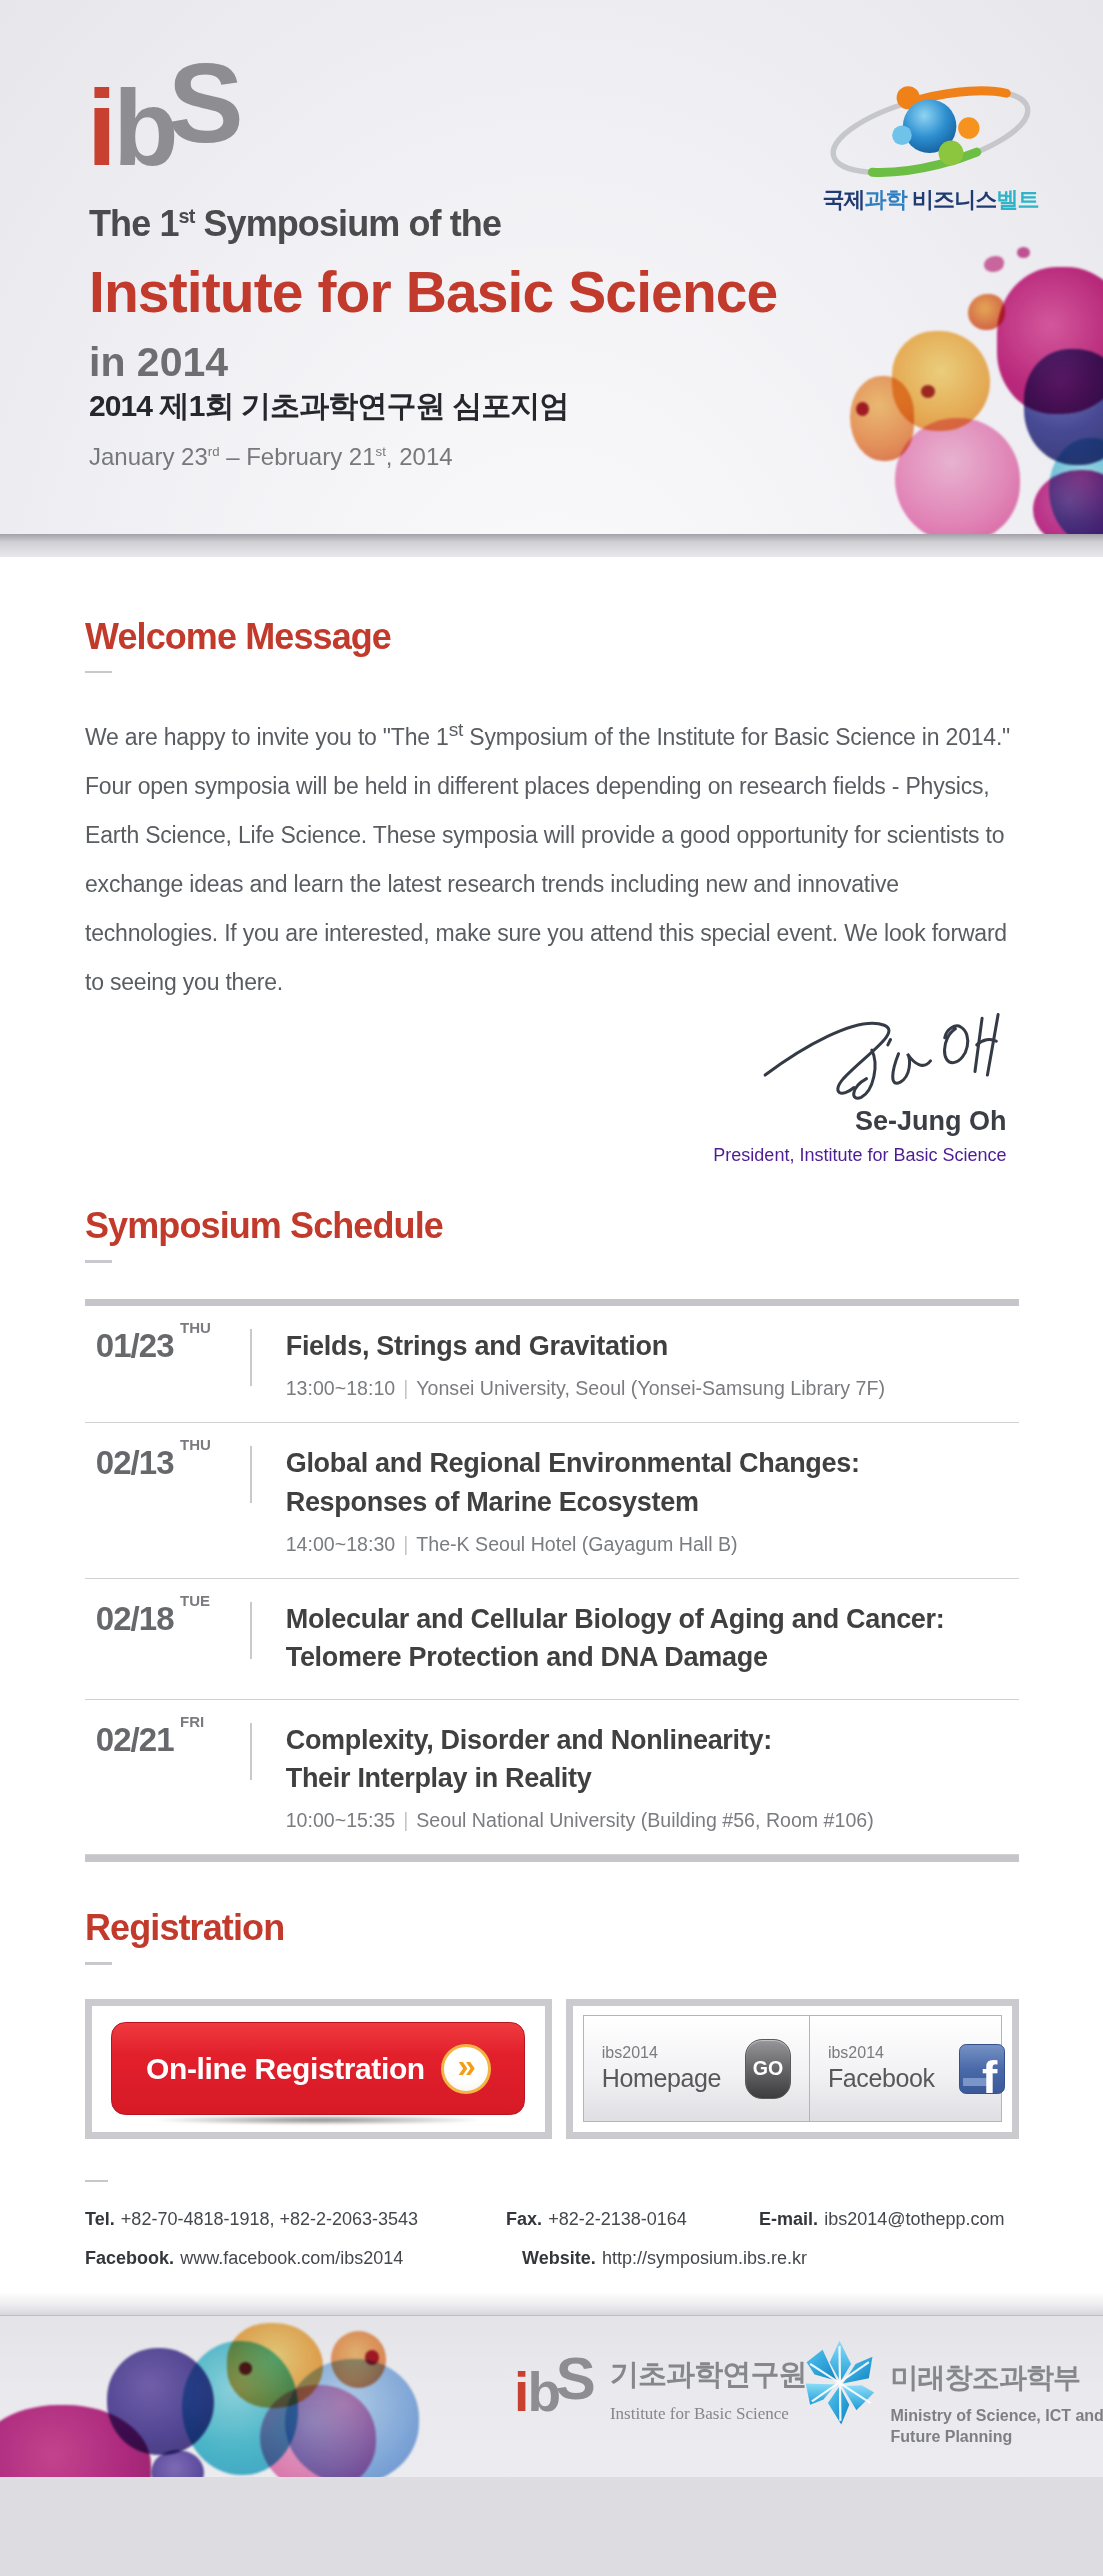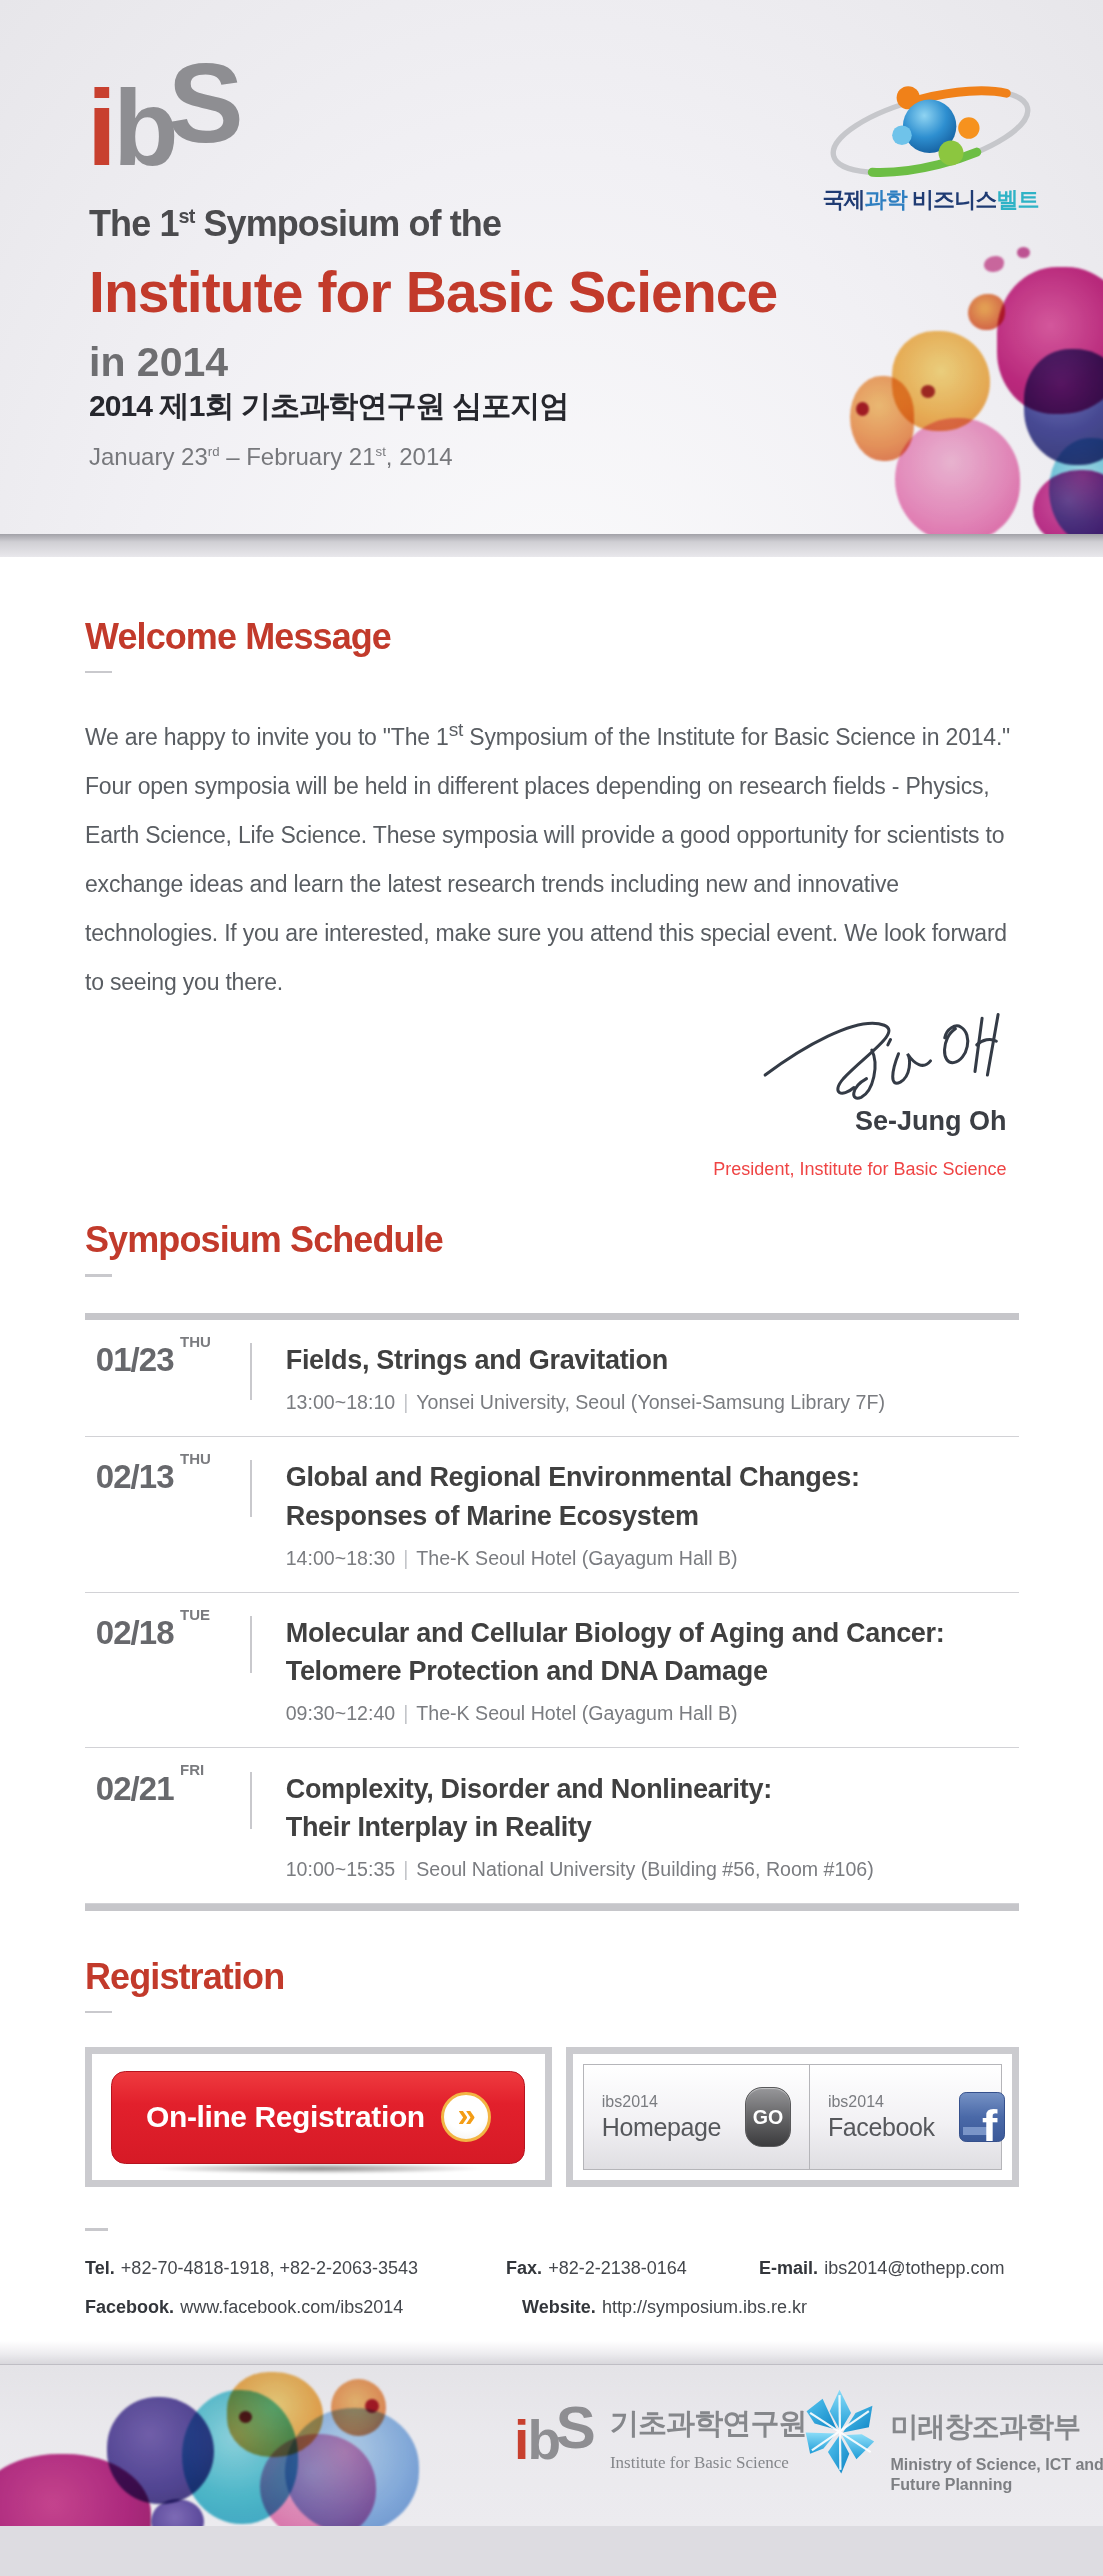--- a/index.html
+++ b/index.html
@@ -57,21 +57,21 @@
   
   .main { background:#FFFFFF; padding:59px 85px 0 85px; position:relative; }
   .sec-h { font-size:36px; font-weight:bold; color:#C23A2B; letter-spacing:-0.9px; }
   .dash { width:27px; height:2.7px; background:#C9C9CD; margin-top:12.5px; }
 
   .welcome-para { margin-top:32px; font-size:23px; color:#595D62; line-height:49px; letter-spacing:-0.2px; }
 
   .sig-block { margin-top:1.8px; text-align:right; padding-right:12.5px; }
   .sig-svg { display:inline-block; }
   .sig-name { font-size:27px; font-weight:bold; color:#3B3E44; margin-top:1.8px; }
-  .sig-title { font-size:18px; color:#ef4444; margin-top:22px; }
+  .sig-title { font-size:18px; color:#4c1d95; margin-top:8px; }
 
   .schedule { margin-top:39px; }
   .sched-table { margin-top:36px; }
   .bar { height:7.1px; background:#C6C6CA; }
   .srow { display:grid; grid-template-columns:165px 1fr; padding:21.4px 0 22px 10.7px; border-bottom:1.8px solid #D2D2D6; }
   .srow:last-of-type { border-bottom:none; }
   .sdate { font-size:33px; font-weight:bold; color:#67686C; letter-spacing:-0.9px; white-space:nowrap; }
   .sdate sup { font-size:15px; font-weight:bold; color:#7A7B7F; margin-left:6.2px; position:relative; top:-12.5px; letter-spacing:0; }
   .scontent { position:relative; padding-left:25px; }
   .scontent::before { content:""; position:absolute; left:-10.7px; top:1.8px; width:1.8px; height:57px; background:#C9C9CD; }
@@ -261,21 +261,20 @@
           </div>
         </div>
 
         <div class="srow">
           <div class="sdate"><span>02/18</span><sup>TUE</sup></div>
           <div class="scontent">
             <div class="stitle">
                 <div>Molecular and Cellular Biology of Aging and Cancer:</div>
                 <div>Telomere Protection and DNA Damage</div>
               </div>
-            <div class="sdetail"><span>09:30~12:40</span><span class="sep">|</span><span>The-K Seoul Hotel (Gayagum Hall B)</span></div>
           </div>
         </div>
 
         <div class="srow">
           <div class="sdate"><span>02/21</span><sup>FRI</sup></div>
           <div class="scontent">
             <div class="stitle">
                 <div>Complexity, Disorder and Nonlinearity:</div>
                 <div>Their Interplay in Reality</div>
               </div>

